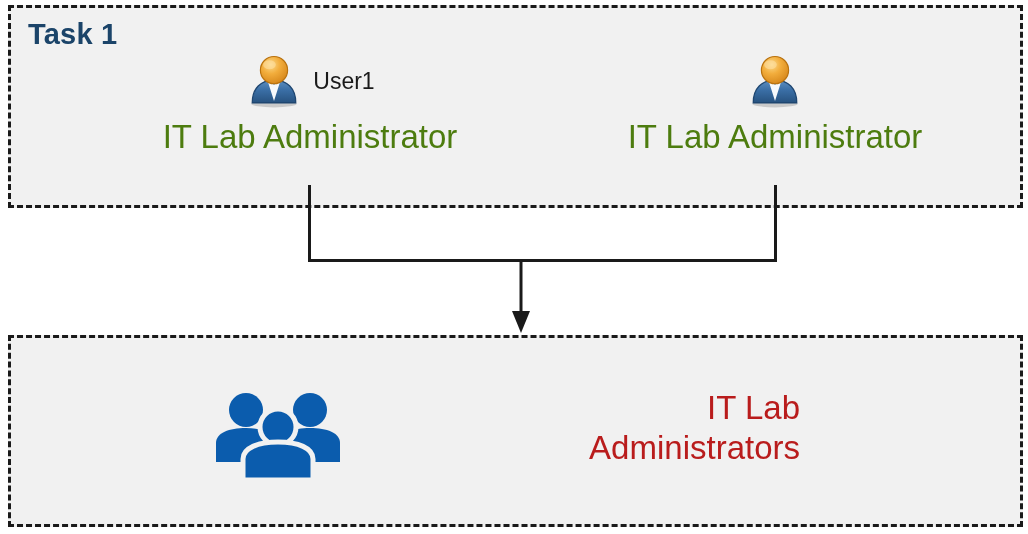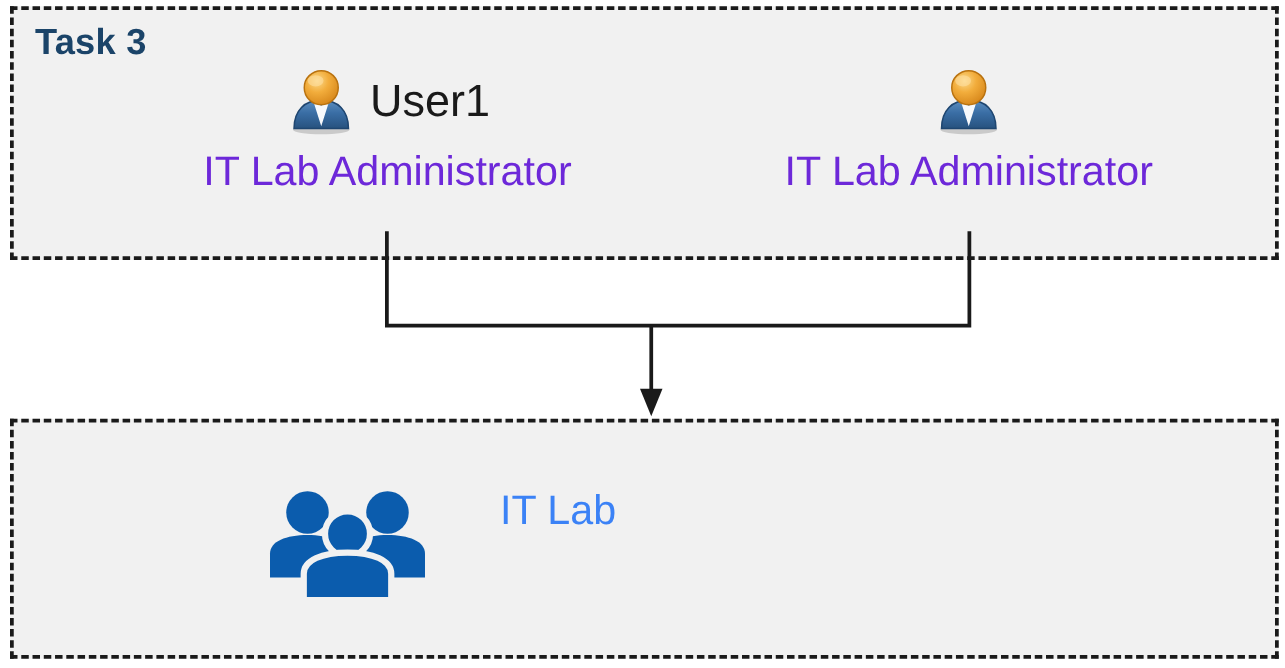--- a/index.html
+++ b/index.html
@@ -48,27 +48,27 @@
   #person-user1  { left: 120px; top: 52px; width: 380px; }
   #person-guest  { left: 585px; top: 52px; width: 380px; }
 
   .person-row {
     display: flex;
     align-items: center;
     justify-content: center;
     gap: 10px;
   }
   .person-name {
-    font-size: 36px;
+    font-size: 23px;
     color: #1a1a1a;
     line-height: 1;
   }
   .person-role {
     font-size: 33px;
-    color: #6d28d9;
+    color: #4d7c0f;
     line-height: 1;
     margin-top: 10px;
   }
 
   .user-icon { display: block; width: 58px; height: 58px; flex: 0 0 auto; }
 
   
   #group-icon-wrap {
     position: absolute;
     left: 213px;
@@ -76,44 +76,44 @@
     width: 130px;
     height: 95px;
   }
   .group-icon { display: block; width: 130px; height: 95px; }
 
   #group-name {
     position: absolute;
     left: 400px;
     top: 388px;
     width: 400px;
-    text-align: left;
+    text-align: right;
     font-size: 33px;
-    color: #3b82f6;
+    color: #b91c1c;
     line-height: 1.22;
   }
 
   
   #connector {
     position: absolute;
     left: 0;
     top: 0;
     width: 1028px;
     height: 534px;
     pointer-events: none;
   }
 </style>
 </head>
 <body>
 
 <div id="canvas">
 
   <div id="task1-box" class="task-box"></div>
 
-  <div id="task1-label" class="task-label">Task 3</div>
+  <div id="task1-label" class="task-label">Task 1</div>
 
   <div id="person-user1" class="person">
     <div class="person-row">
       <svg class="user-icon" viewBox="0 0 64 64">
         <defs>
           <radialGradient id="headGrad1" cx="38%" cy="30%" r="75%">
             <stop offset="0%" stop-color="#fbd98a"></stop>
             <stop offset="45%" stop-color="#f2ad3c"></stop>
             <stop offset="100%" stop-color="#d6861a"></stop>
           </radialGradient>
@@ -173,20 +173,21 @@
         <path d="M67 75 L67 56 C67 46 80 41 97 41 C114 41 127 46 127 56 L127 75 Z"></path>
 
         <circle cx="65" cy="40" r="18" stroke="#f1f1f1" stroke-width="5"></circle>
         <path d="M30 93 L30 72 C30 61 45 55 65 55 C85 55 100 61 100 72 L100 93 Z" stroke="#f1f1f1" stroke-width="5"></path>
       </g>
     </svg>
   </div>
 
   <div id="group-name">
     <span>IT Lab</span><br>
+    <span>Administrators</span>
   </div>
 
   <svg id="connector" viewBox="0 0 1028 534">
     <g stroke="#1a1a1a" stroke-width="3" fill="none">
       <path d="M309.5 185 L309.5 260.5 L775.5 260.5 L775.5 185"></path>
       <path d="M521 260.5 L521 321"></path>
     </g>
     <polygon points="521,333 512,311 530,311" fill="#1a1a1a"></polygon>
   </svg>
 

